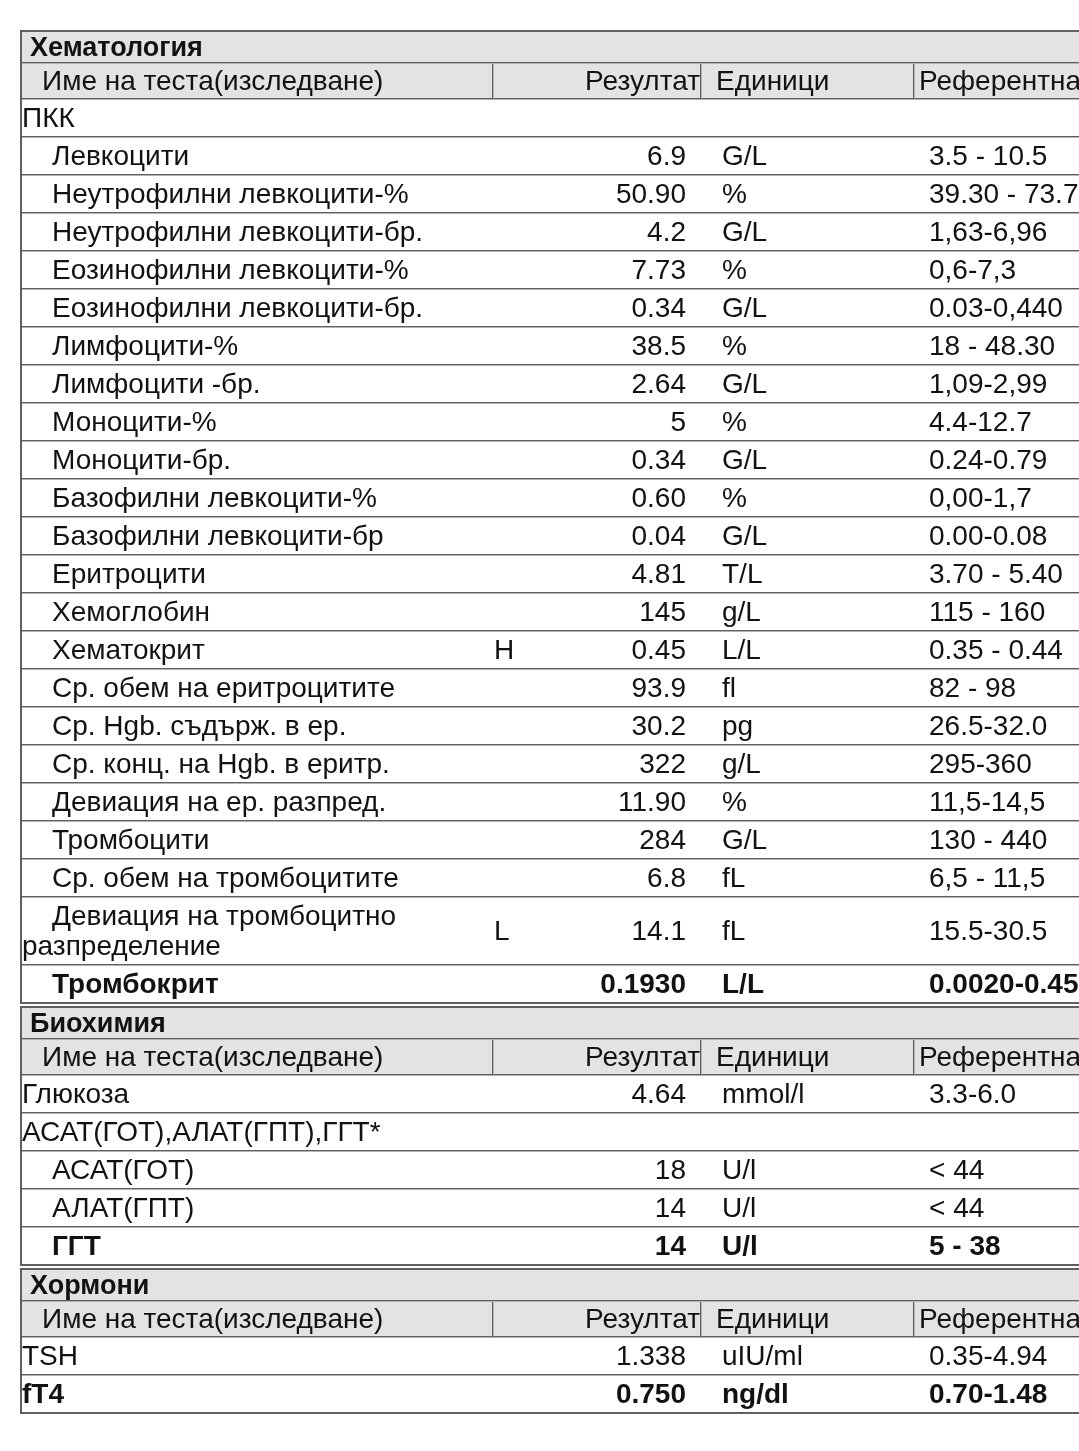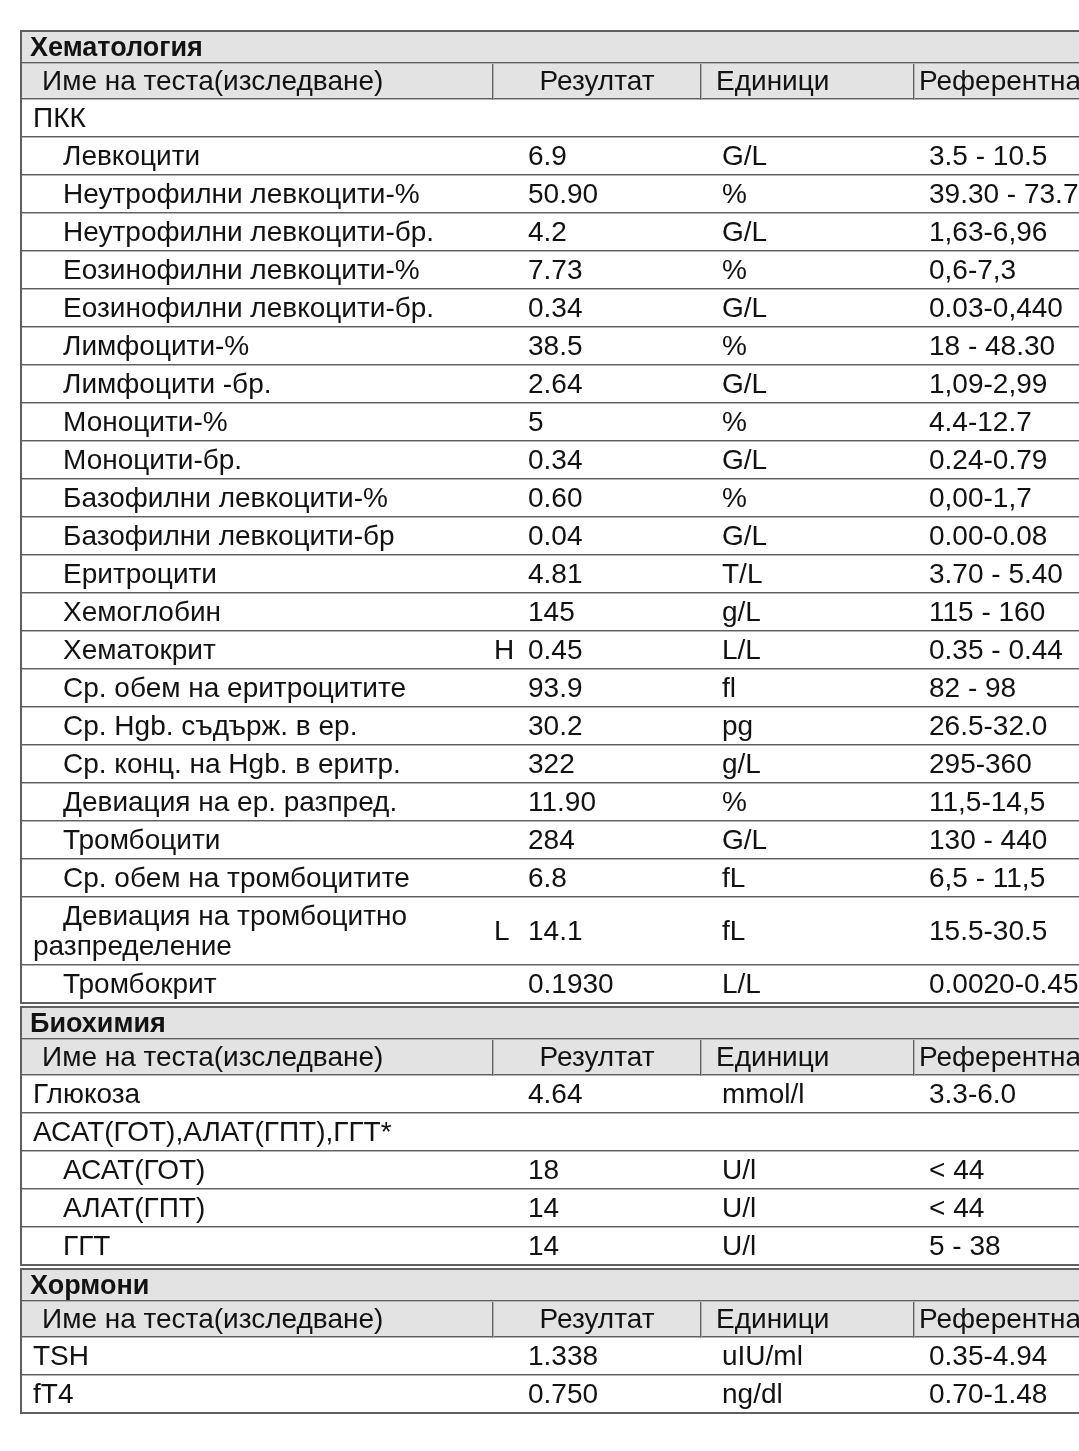--- a/index.html
+++ b/index.html
@@ -25,45 +25,45 @@
   }
   td {
     font-size: 28px;
     line-height: 30px;
     padding-top: 3px;
     padding-bottom: 3px;
     border-bottom: 2px groove var(--border-inner, #b4b4b4);
     vertical-align: middle;
     overflow: hidden;
   }
-  tr:last-child td { border-bottom: none; }
+  tr:last-child td { border-bottom: none; font-weight: bold; }
 
   td.section-title {
     background: var(--header-bg, #e3e3e3);
     font-weight: bold;
     font-size: 27px;
     line-height: 26px;
     padding: 2px 0 2px 8px;
     white-space: nowrap;
   }
   .header-row td {
     background: var(--header-bg, #e3e3e3);
     line-height: 28px;
     white-space: nowrap;
   }
   td.name-hdr   { padding-left: 20px; }
-  td.result-hdr { text-align: center; padding-right: 0; }
+  td.result-hdr { text-align: right; padding-right: 0; }
   td.units-hdr  { padding-left: 14px; margin-top: 21px; }
   td.ref-hdr    { padding-left: 4px; }
   .vdiv { border-left: 2px groove var(--border-inner, #b4b4b4); }
 
-  td.name { padding-left: 11px; white-space: normal; }
+  td.name { padding-left: 0; white-space: normal; }
   td.name.indent { text-indent: 30px; }
   td.flag { padding-left: 2px; white-space: nowrap; }
-  td.result { padding-right: 14px; white-space: nowrap; }
+  td.result { text-align: right; padding-right: 14px; white-space: nowrap; }
   td.units { padding-left: 22px; white-space: nowrap; }
   td.reference { padding-left: 16px; white-space: nowrap; }
 </style>
 </head>
 <body>
 
 <div class="page" id="report-root">
     <table class="lab-table">
       <colgroup>
         <col style="width: 470px;">

